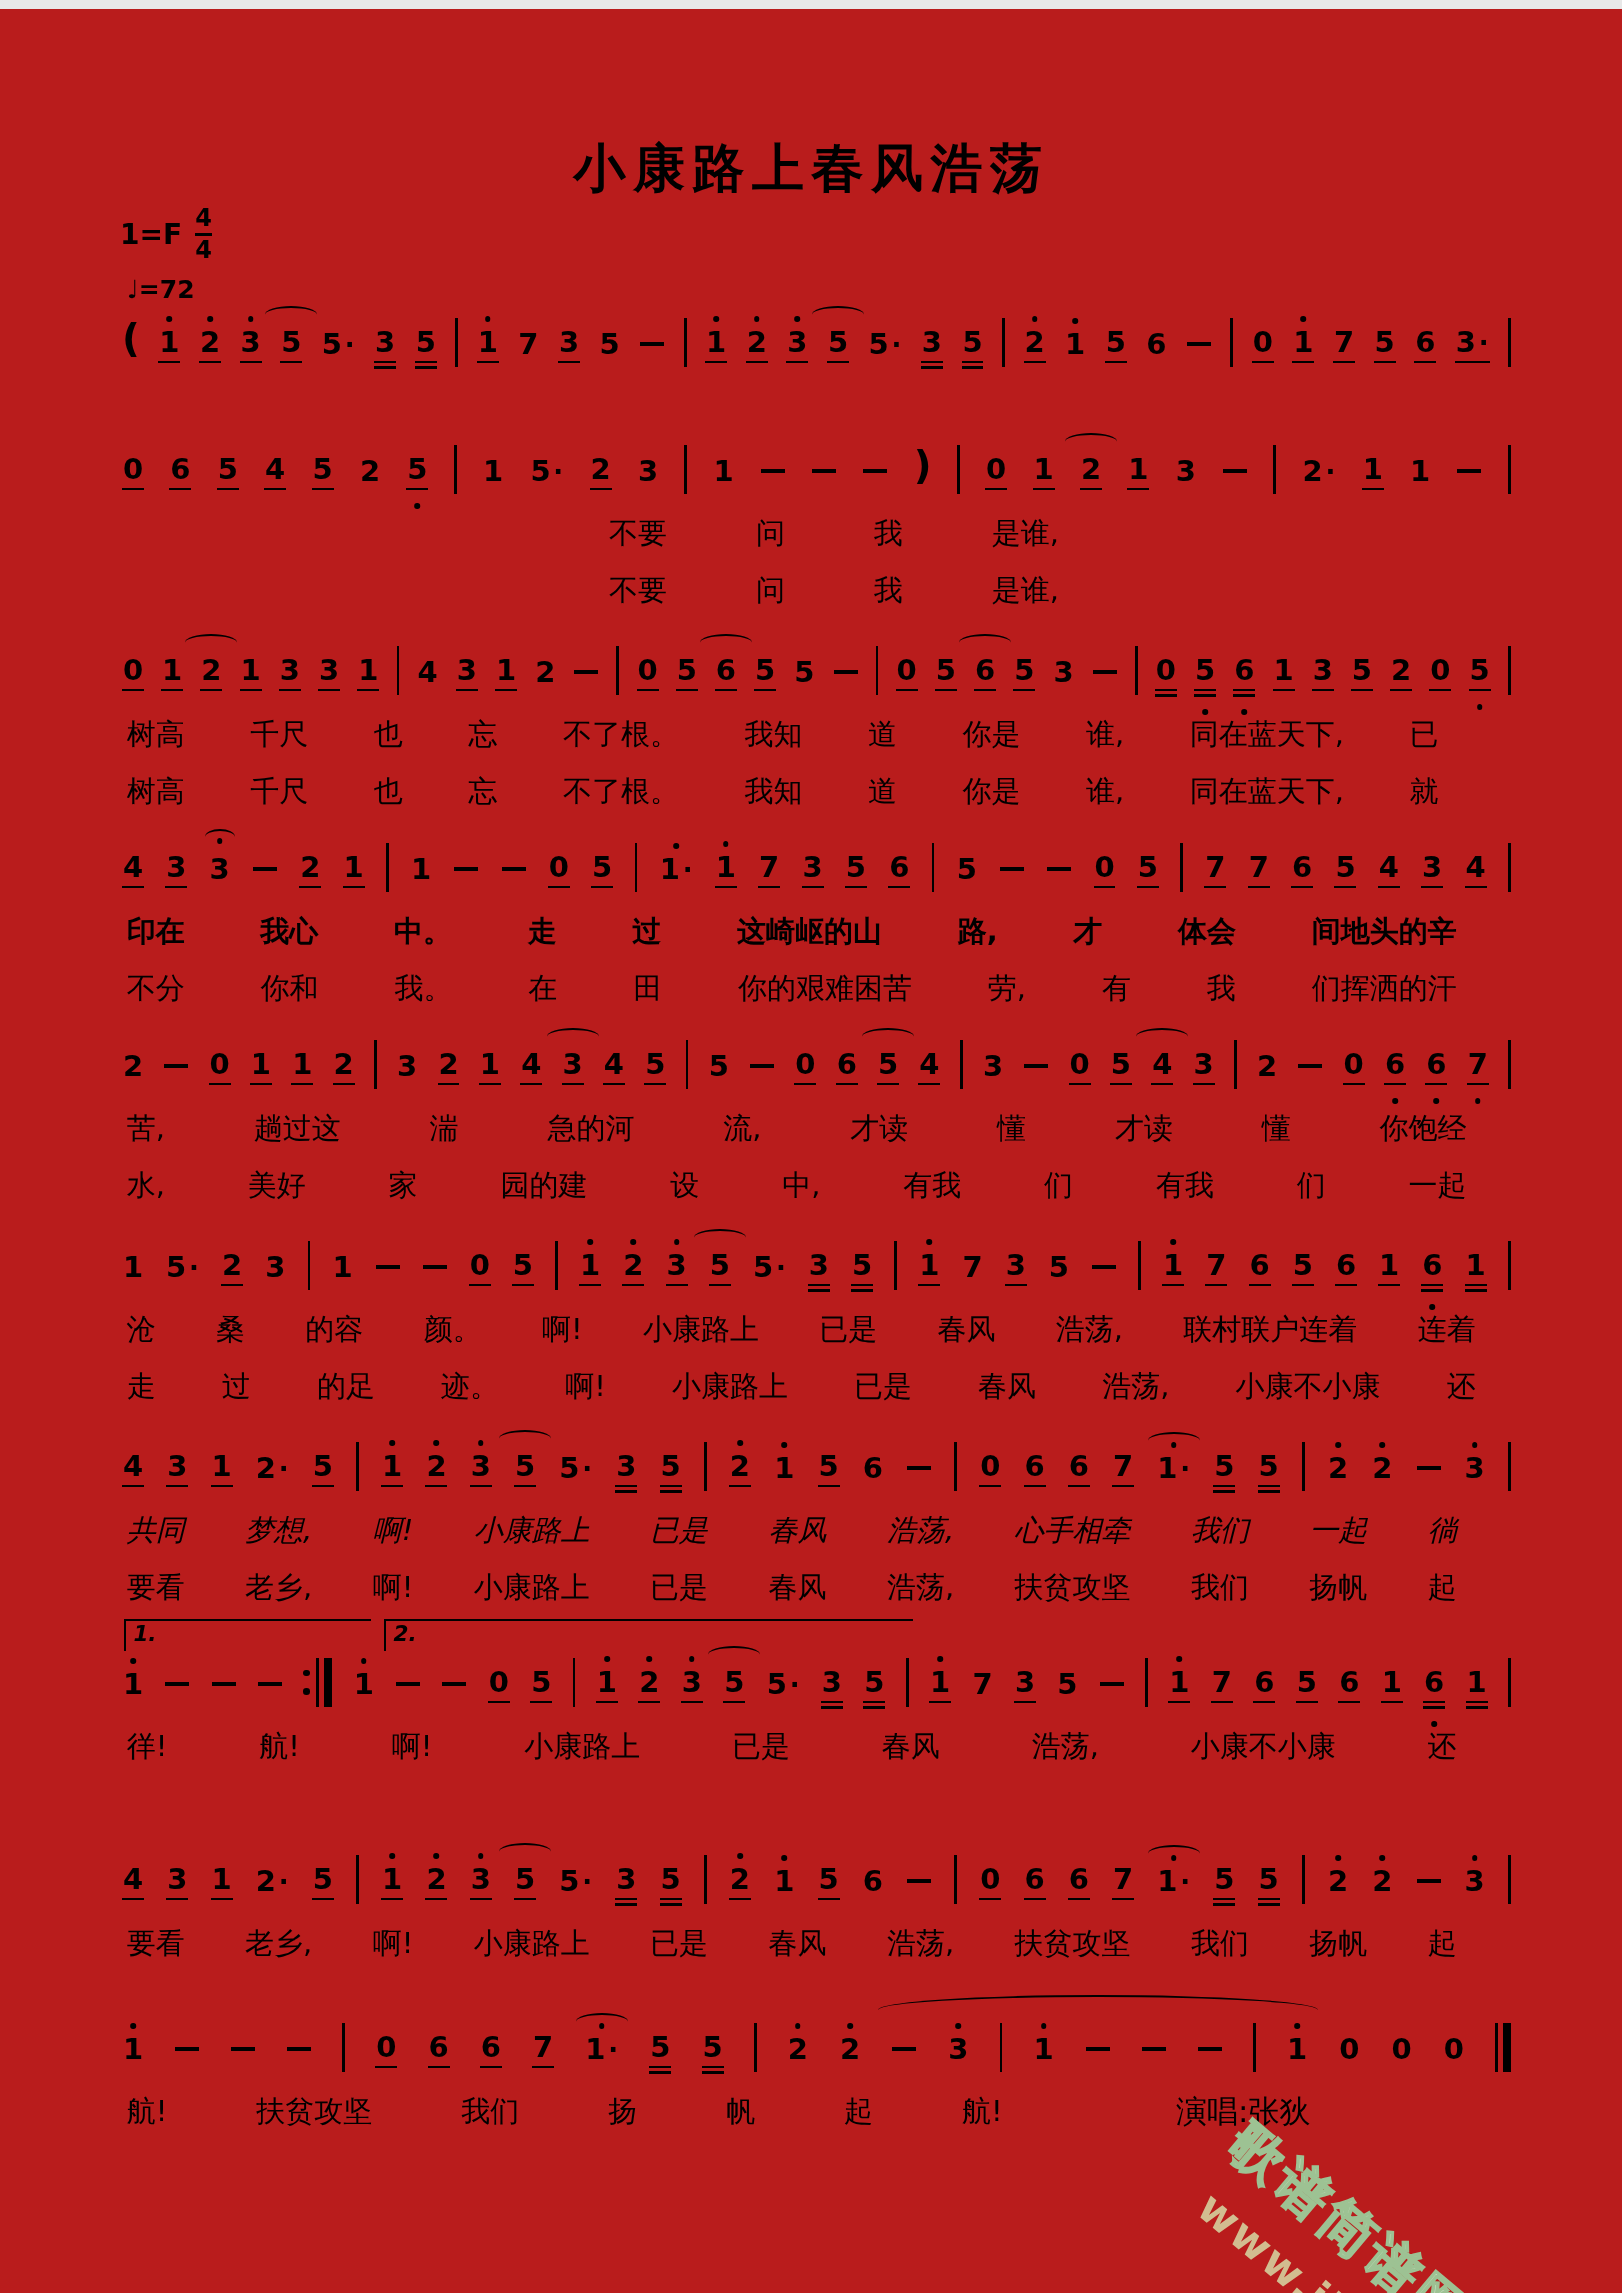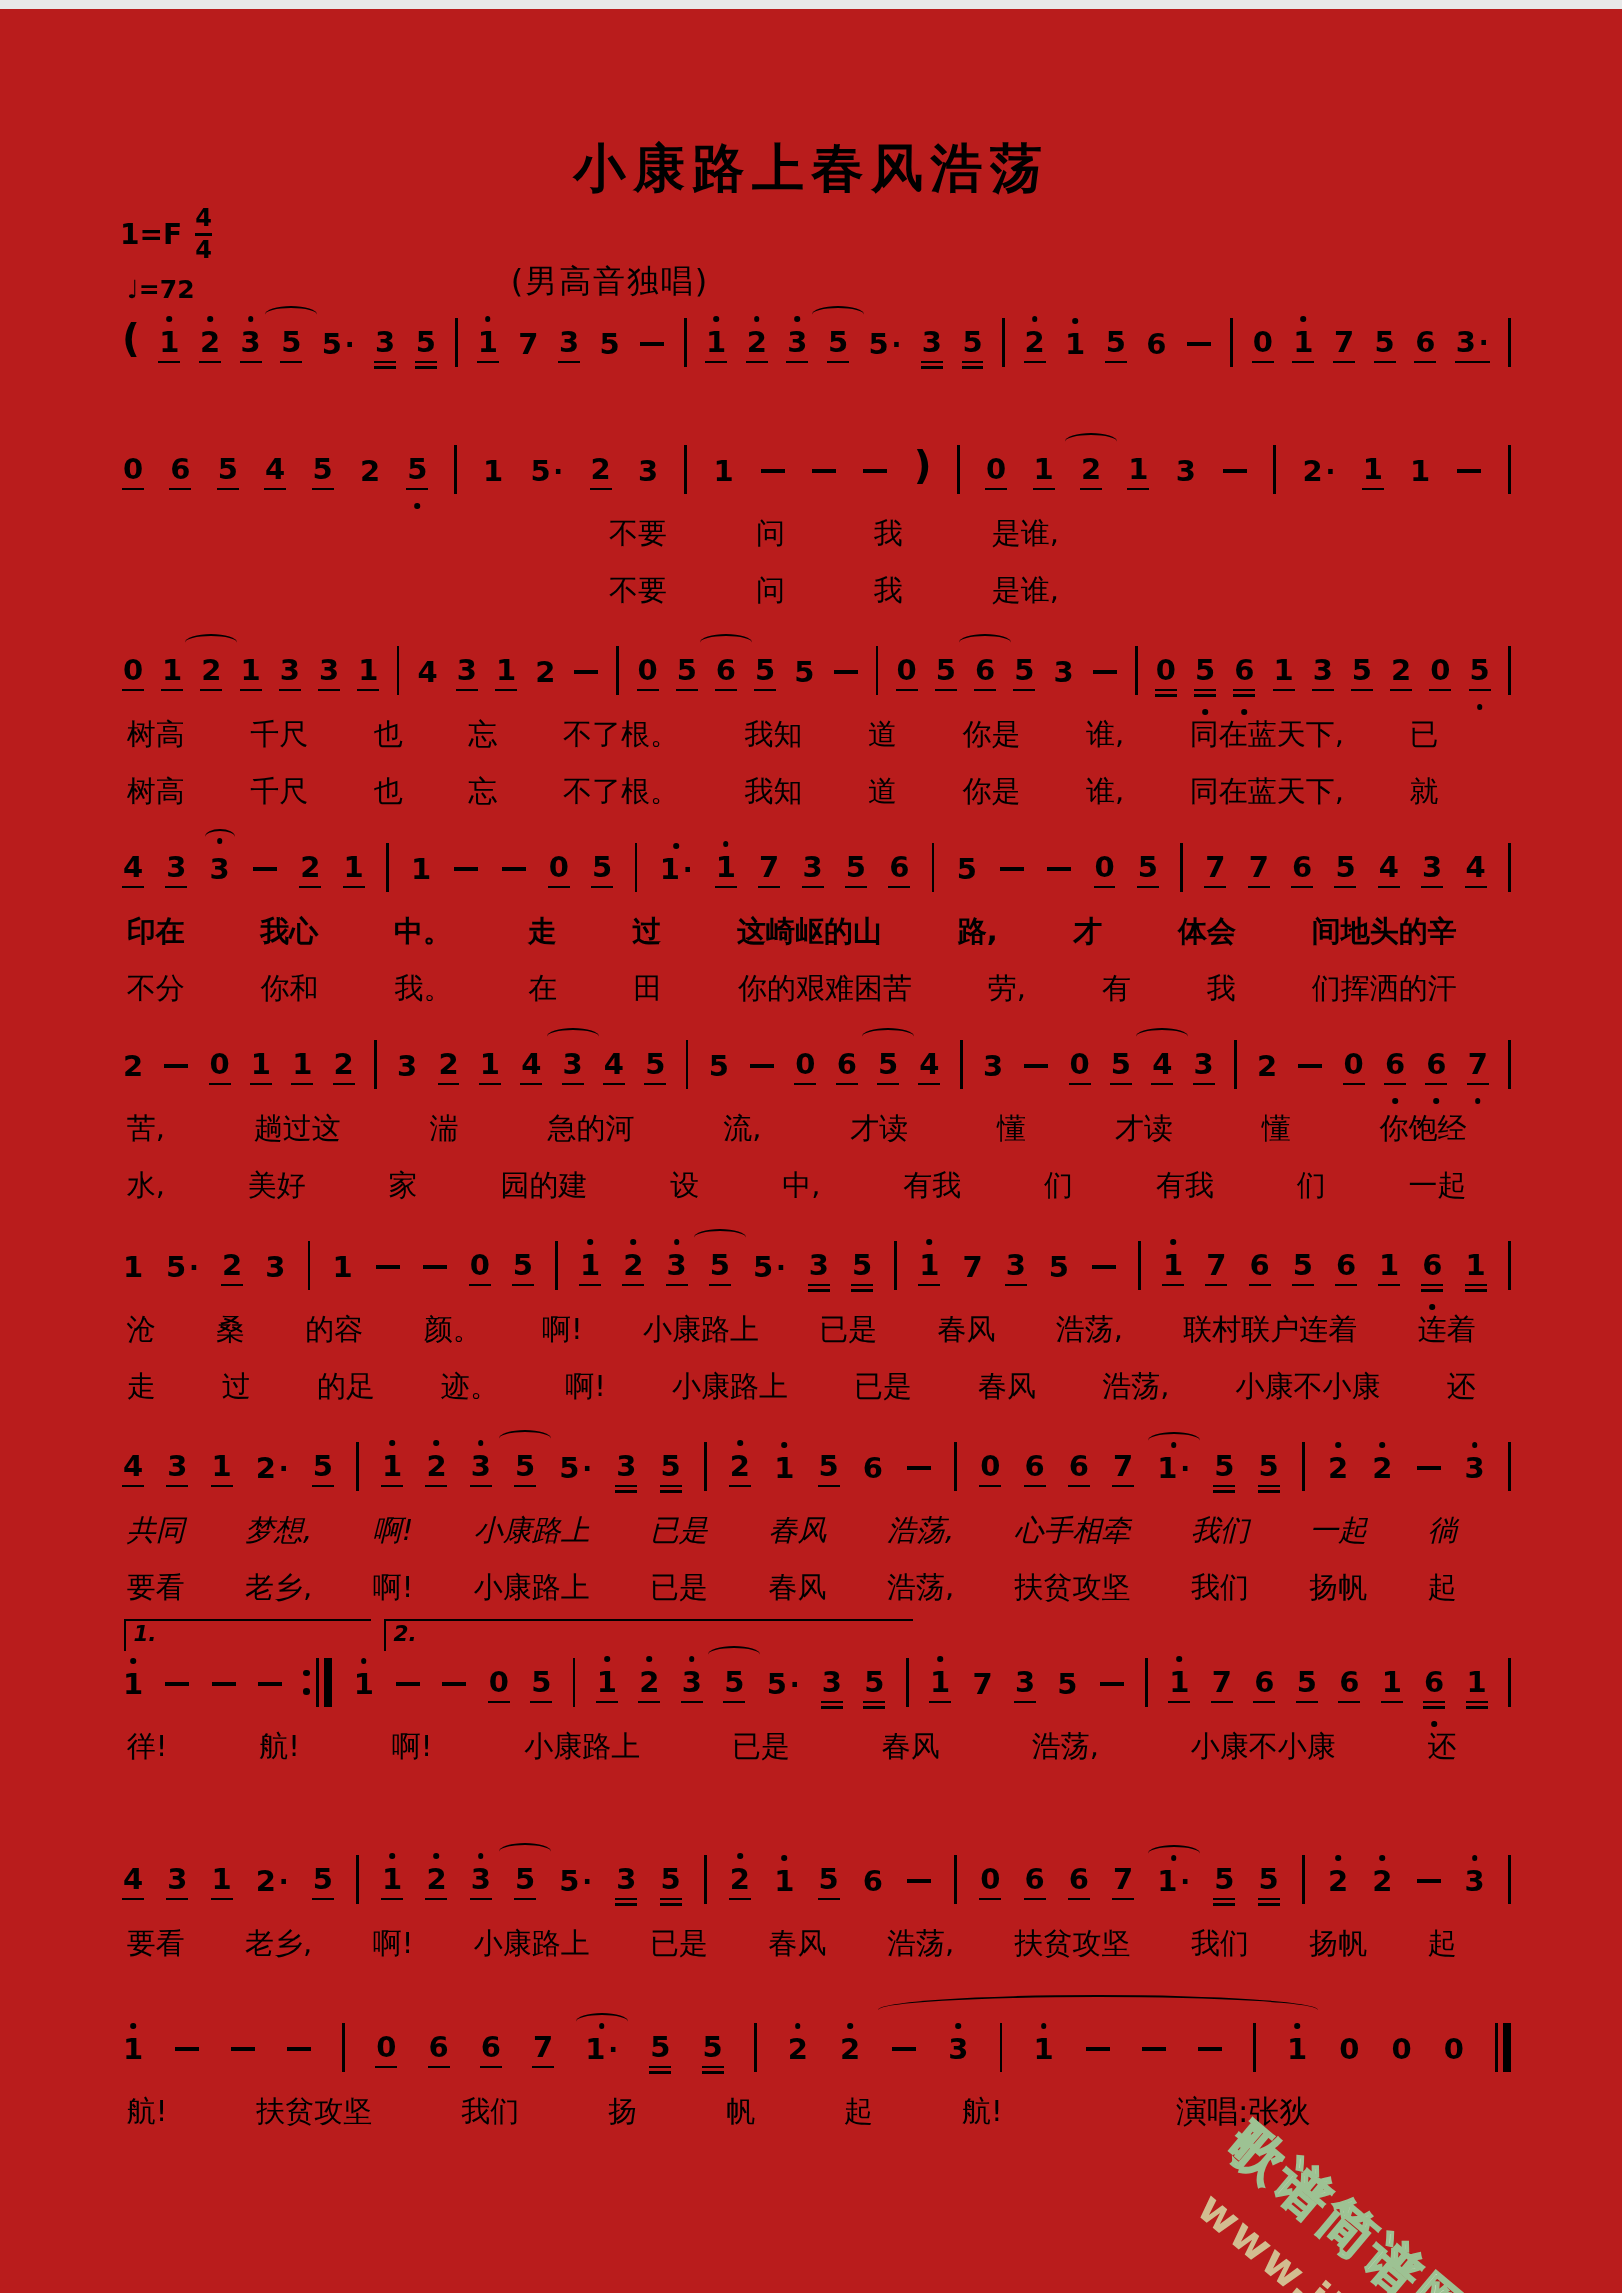--- a/index.html
+++ b/index.html
@@ -65,21 +65,20 @@
   .wm-name{font-size:54px;font-weight:bold;letter-spacing:4.7px;
            color:#c9e0c2;-webkit-text-stroke:1.9px #9dc293;}
   .wm-url{font-size:43px;font-weight:bold;letter-spacing:1.9px;color:#d2bd90;margin-top:9.4px;margin-left:17px;}
 </style>
 </head>
 <body>
 
 <div class="page">
 
   <h1 class="title">小康路上春风浩荡</h1>
-  <div class="subtitle">(男高音独唱)</div>
 
   <div class="keysig">
     <span>1=F</span>
     <span class="frac">
       <span>4</span>
       <span class="fline"></span>
       <span>4</span>
     </span>
   </div>
   <div class="tempo">♩=72</div>

